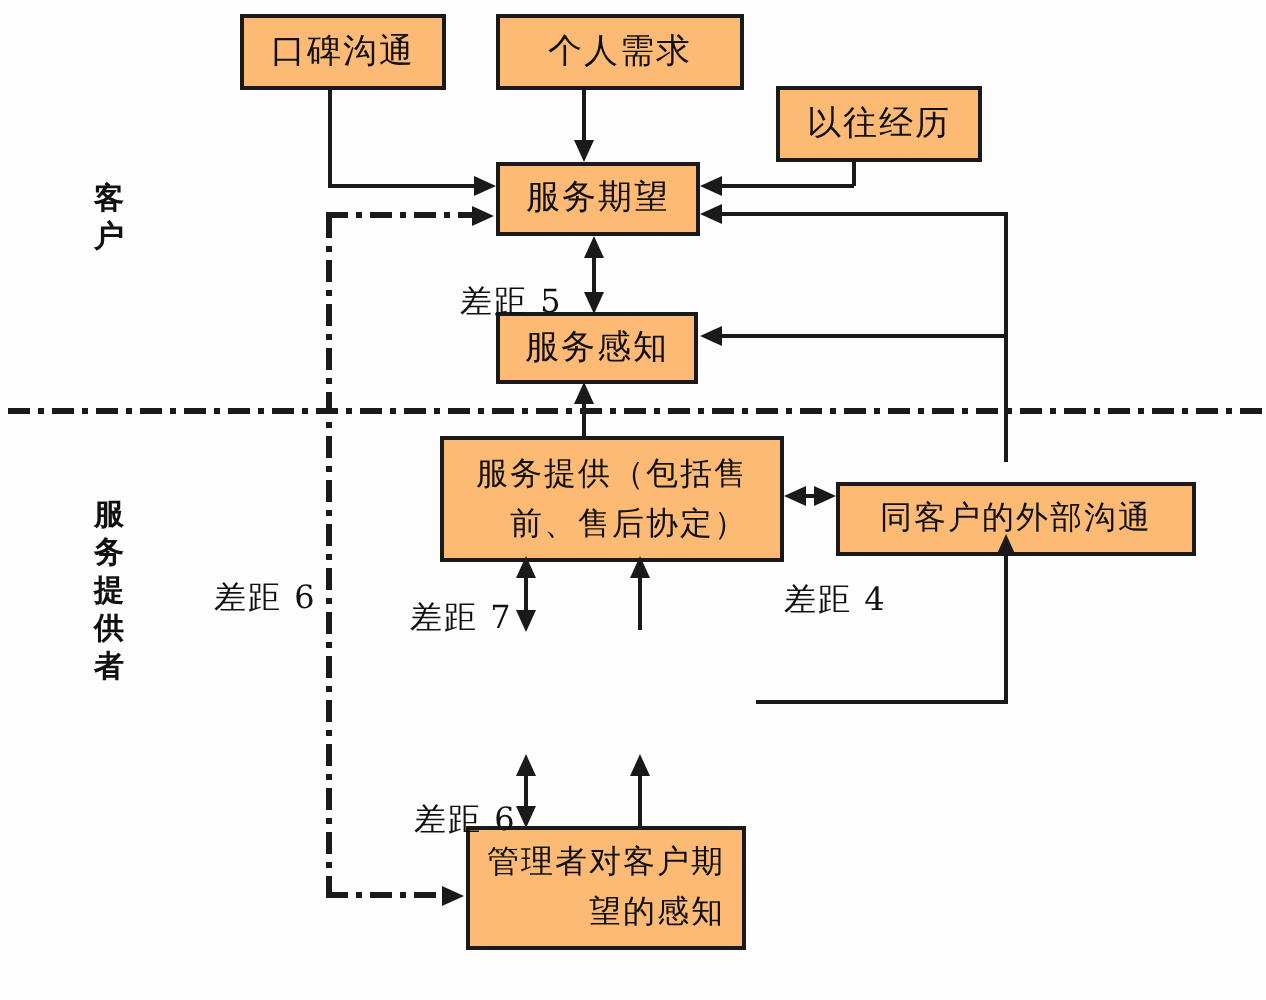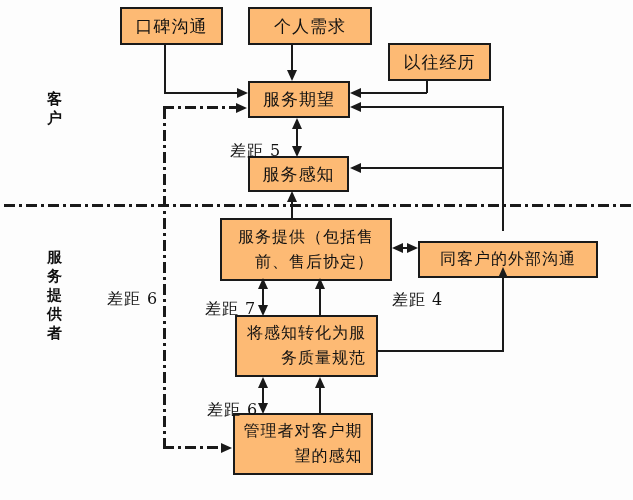--- a/index.html
+++ b/index.html
@@ -83,22 +83,20 @@
   <div class="ddh" style="left:4px; top:204px; width:627px;"></div>
 
   <div class="box big" style="left:120px; top:7px; width:103px; height:38px;">口碑沟通</div>
   <div class="box big" style="left:248px; top:7px; width:124px; height:38px;">个人需求</div>
   <div class="box big" style="left:388px; top:7px; width:103px; height:38px;margin-top:36px;">以往经历</div>
   <div class="box big" style="left:248px; top:81px; width:102px; height:37px;">服务期望</div>
   <div class="box big" style="left:248px; top:156px; width:101px; height:36px;">服务感知</div>
   <div class="box" style="left:220px; top:218px; width:172px; height:63px;">服务提供（包括售
 前、售后协定）</div>
   <div class="box" style="left:418px; top:224px; width:180px; height:37px;margin-top:17px;">同客户的外部沟通</div>
-  <div class="box" style="left:235px; top:315px; width:143px; height:62px;">将感知转化为服
-务质量规范</div>
   <div class="box" style="left:233px; top:413px; width:140px; height:62px;">管理者对客户期
 望的感知</div>
 
   <div class="gap" style="left:107px; top:275px;">差距 6</div>
   <div class="gap" style="left:207px; top:386px;">差距 6</div>
   <div class="gap" style="left:205px; top:285px;">差距 7</div>
   <div class="gap" style="left:392px; top:276px;">差距 4</div>
   <div class="gap" style="left:230px; top:127px;">差距 5</div>
 
   <div class="ln" style="left:164px; top:45px; width:2px; height:48px;"></div>

